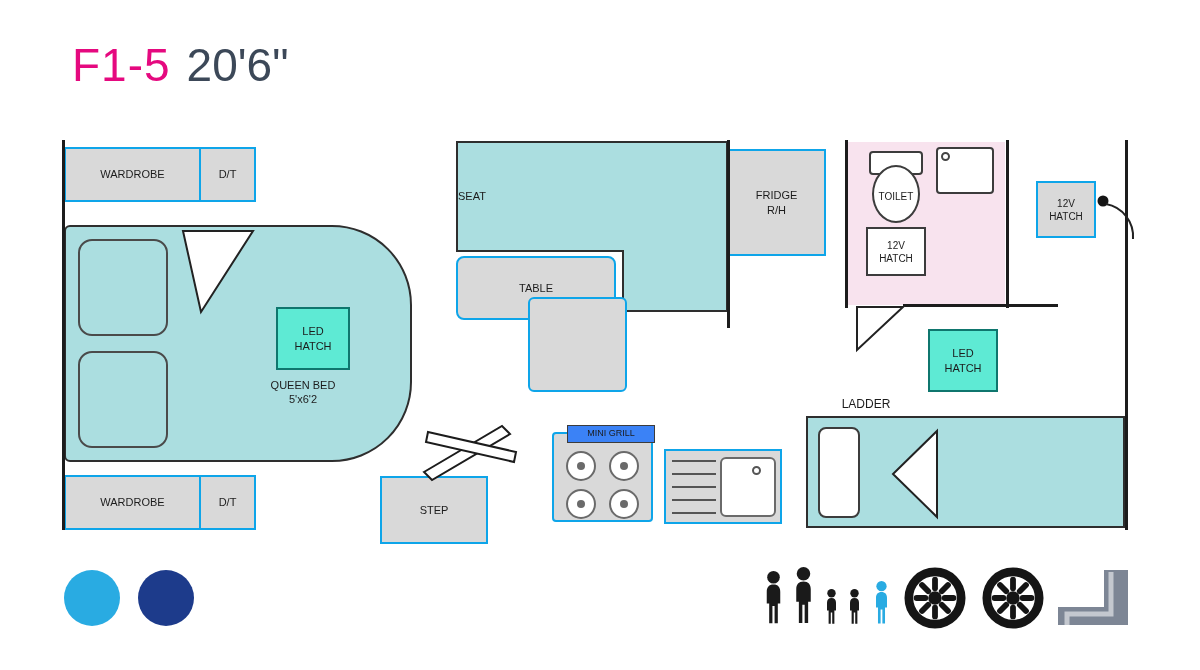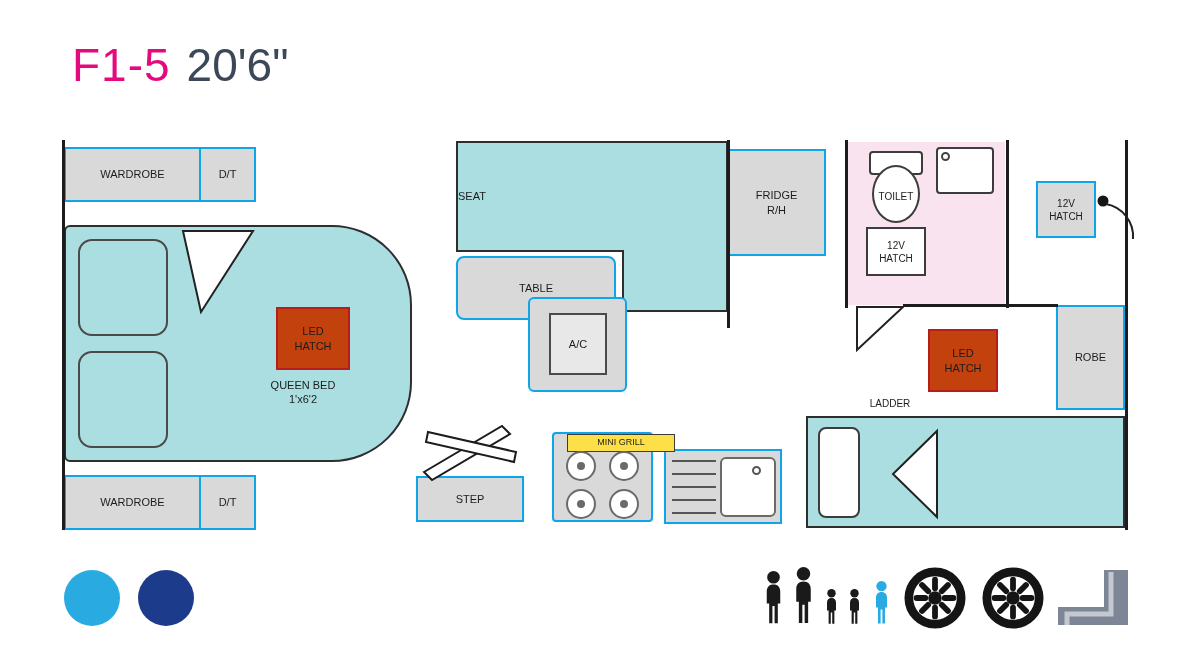--- a/index.html
+++ b/index.html
@@ -6,21 +6,21 @@
   body{background:#fff}
   .screen{position:relative;width:1200px;height:670px;background:#fff;
           font-family:"Liberation Sans","DejaVu Sans",sans-serif;overflow:hidden}
   .abs{position:absolute}
   .wall{position:absolute;background:#1c1c1c;z-index:6}
   .fill{position:absolute;z-index:1}
   .teal{background:#abdee0;border:2px solid #2e2e2e}
   .pink{background:#f8e3ee}
   .box{position:absolute;display:flex;align-items:center;justify-content:center;z-index:4;text-align:center}
   .gray{background:#d9d9d9;border:2px solid #0ea5e9}
-  .lightgray{background:#c2410c;border:2px solid #b91c1c}
+  .lightgray{background:#5eead4;border:2px solid #0f766e}
   .white{background:#fff;border:2px solid #3c3c3c}
   .lbl{font-size:11px;line-height:1.3;color:#1c1c1c;white-space:pre-line;text-align:center}
   .freelbl{position:absolute;z-index:8;font-size:11px;line-height:1.3;color:#1c1c1c;
            white-space:pre-line;text-align:center}
   .burner{position:absolute;width:30px;height:30px;border:2px solid #6a6a6a;border-radius:50%;
           background:#fff;z-index:5;display:flex;align-items:center;justify-content:center}
   .burner-dot{width:8px;height:8px;border-radius:50%;background:#6a6a6a}
   .title-model{font-size:46px;font-weight:normal;color:#e5097f;letter-spacing:1px}
   .title-len{font-size:46px;color:#3c4858;margin-left:16px;font-weight:500}
   svg{display:block}
@@ -41,76 +41,70 @@
   <div class="fill pink" style="left:847px;top:142px;width:158px;height:163px"></div>
 
   <div class="fill teal" style="left:64px;top:225px;width:348px;height:237px;border-radius:6px 80px 80px 6px"></div>
   <div class="fill" style="left:78px;top:239px;width:90px;height:97px;background:#abdee0;border:2px solid #4a4a4a;border-radius:14px;z-index:2"></div>
   <div class="fill" style="left:78px;top:351px;width:90px;height:97px;background:#abdee0;border:2px solid #4a4a4a;border-radius:14px;z-index:2"></div>
   <div class="box lightgray" style="left:276px;top:307px;width:74px;height:63px">
     <span class="lbl">LED
 HATCH</span>
   </div>
   <div class="freelbl" style="left:233px;top:378px;width:140px">QUEEN BED
-1'x6'2</div>
+5'x6'2</div>
 
   <div class="fill teal" style="left:806px;top:416px;width:319px;height:112px"></div>
   <div class="fill white" style="left:818px;top:427px;width:42px;height:91px;border-radius:8px;z-index:3"></div>
-  <div class="freelbl" style="left:844px;top:397px;width:92px;font-size:10px">LADDER</div>
+  <div class="freelbl" style="left:820px;top:397px;width:92px;font-size:12px">LADDER</div>
 
   <div class="box gray" style="left:64px;top:147px;width:137px;height:55px">
     <span class="lbl">WARDROBE</span>
   </div>
   <div class="box gray" style="left:199px;top:147px;width:57px;height:55px">
     <span class="lbl">D/T</span>
   </div>
   <div class="box gray" style="left:64px;top:475px;width:137px;height:55px">
     <span class="lbl">WARDROBE</span>
   </div>
   <div class="box gray" style="left:199px;top:475px;width:57px;height:55px">
     <span class="lbl">D/T</span>
   </div>
 
   <div class="box gray" style="left:456px;top:256px;width:160px;height:64px;border-radius:8px">
     <span class="lbl">TABLE</span>
   </div>
 
   <div class="box gray" style="left:528px;top:297px;width:99px;height:95px;border-radius:6px;z-index:4"></div>
-  <div class="box" style="left:549px;top:313px;width:58px;height:62px;background:#e8e8e8;border:2px solid #4a4a4a;z-index:5">
-    <span class="lbl">A/C</span>
-  </div>
 
   <div class="box gray" style="left:727px;top:149px;width:99px;height:107px">
     <span class="lbl">FRIDGE
 R/H</span>
   </div>
 
   <div class="box white" style="left:869px;top:151px;width:54px;height:24px;border-radius:4px;z-index:3"></div>
   <div class="box white" style="left:872px;top:165px;width:48px;height:58px;border-radius:50%;z-index:3"></div>
   <div class="freelbl" style="left:858px;top:190px;width:76px;font-size:10px">TOILET</div>
   <div class="box white" style="left:936px;top:147px;width:58px;height:47px;border-radius:4px;z-index:3"></div>
   <div class="abs" style="left:941px;top:152px;width:9px;height:9px;border:2px solid #444;border-radius:50%;background:#fff;z-index:5"></div>
   <div class="box white" style="left:866px;top:227px;width:60px;height:49px">
     <span class="lbl" style="font-size:10px">12V
 HATCH</span>
   </div>
 
   <div class="box gray" style="left:1036px;top:181px;width:60px;height:57px">
     <span class="lbl" style="font-size:10px">12V
 HATCH</span>
   </div>
-  <div class="box gray" style="left:1056px;top:305px;width:69px;height:105px">
-    <span class="lbl">ROBE</span>
-  </div>
   <div class="box lightgray" style="left:928px;top:329px;width:70px;height:63px">
     <span class="lbl">LED
 HATCH</span>
   </div>
 
-  <div class="box" style="left:567px;top:434px;width:108px;height:18px;background:#fde047;border:1.5px solid #3c3c3c;z-index:5">
+  <div class="box" style="left:567px;top:425px;width:88px;height:18px;background:#3b82f6;border:1.5px solid #3c3c3c;z-index:5">
     <span class="lbl" style="font-size:9px">MINI GRILL</span>
   </div>
   <div class="box gray" style="left:552px;top:432px;width:101px;height:90px;border-radius:4px;z-index:3"></div>
   <div class="burner" style="left:566px;top:451px">
       <div class="burner-dot"></div>
     </div>
   <div class="burner" style="left:609px;top:451px">
       <div class="burner-dot"></div>
     </div>
   <div class="burner" style="left:566px;top:489px">
@@ -118,21 +112,21 @@
     </div>
   <div class="burner" style="left:609px;top:489px">
       <div class="burner-dot"></div>
     </div>
 
   <div class="box gray" style="left:664px;top:449px;width:118px;height:75px;z-index:3"></div>
   <div class="abs" style="left:672px;top:460px;width:44px;height:56px;z-index:5;background:repeating-linear-gradient(#555 0 2px,transparent 2px 13px)"></div>
   <div class="abs" style="left:720px;top:457px;width:56px;height:60px;background:#fff;border:2px solid #6a6a6a;border-radius:6px;z-index:5"></div>
   <div class="abs" style="left:752px;top:466px;width:9px;height:9px;border:2px solid #555;border-radius:50%;background:#fff;z-index:6"></div>
 
-  <div class="box gray" style="left:416px;top:476px;width:108px;height:46px">
+  <div class="box gray" style="left:380px;top:476px;width:108px;height:68px">
     <span class="lbl">STEP</span>
   </div>
 
   <div class="wall" style="left:62px;top:140px;width:1066px;height:3"></div>
   <div class="wall" style="left:62px;top:527px;width:1066px;height:3"></div>
   <div class="wall" style="left:62px;top:140px;width:3px;height:390px"></div>
   <div class="wall" style="left:1125px;top:140px;width:3px;height:390px"></div>
   <div class="wall" style="left:727px;top:140px;width:3px;height:188px"></div>
   <div class="wall" style="left:845px;top:140px;width:3px;height:168px"></div>
   <div class="wall" style="left:1006px;top:140px;width:3px;height:168px"></div>

